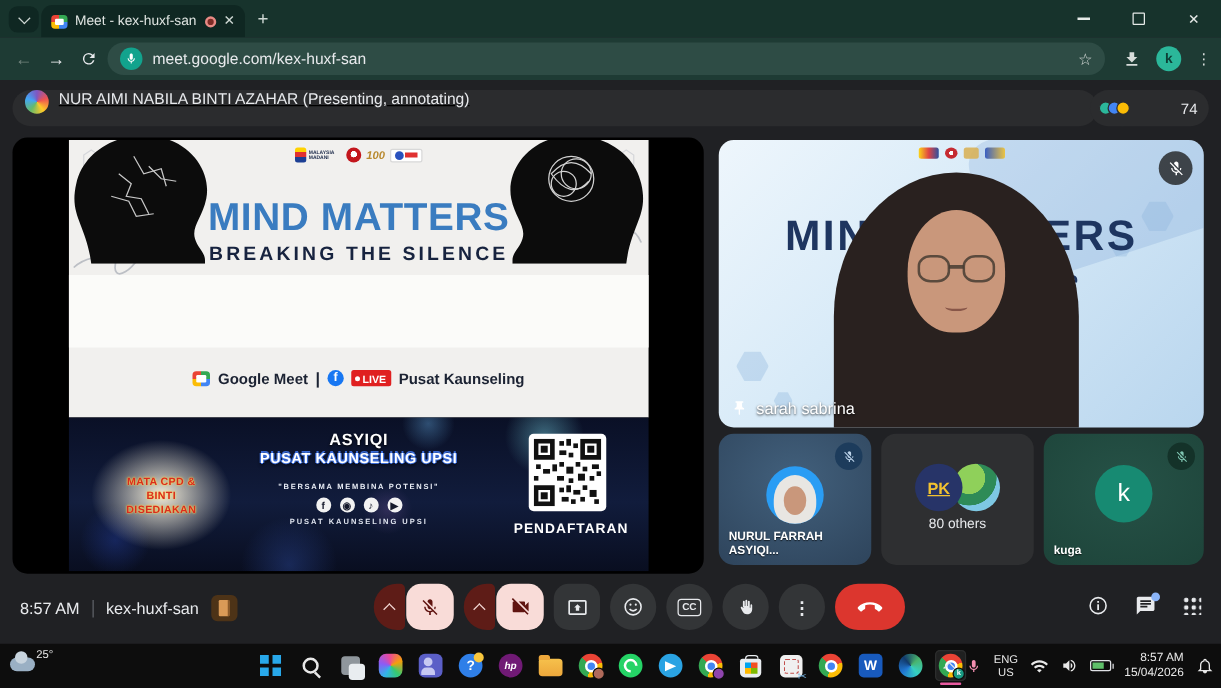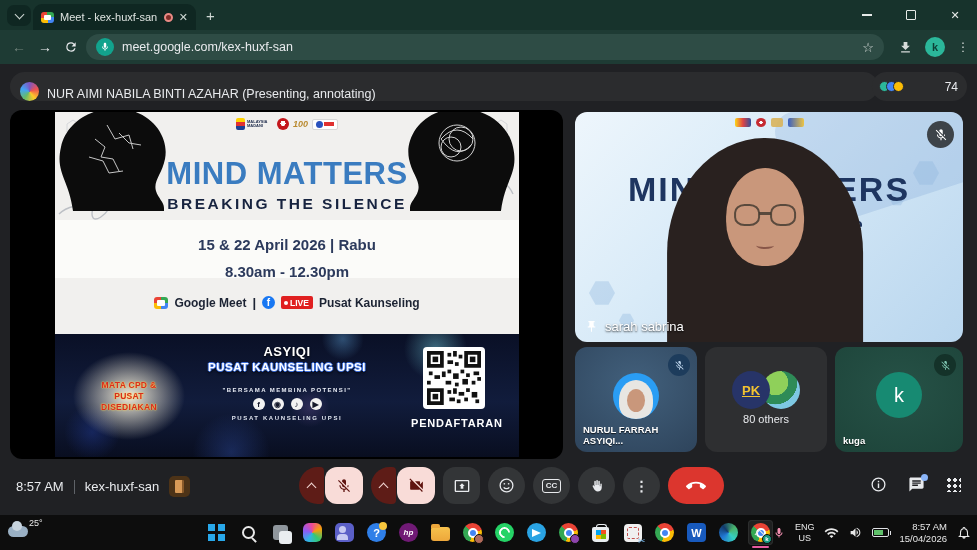--- a/index.html
+++ b/index.html
@@ -31,21 +31,21 @@
   .fwd{color:#e8eaed;}
   .reload{width:26px;display:flex;justify-content:center;}
   .urlbar{position:absolute; left:86px; top:34px; width:798px; height:26px; border-radius:13px; background:#2e4c45; display:flex; align-items:center; padding:0 10px; gap:8px;}
   .micbadge{width:18px;height:18px;border-radius:50%;background:#12a38d;display:flex;align-items:center;justify-content:center;flex:none;}
   .url-text{font-size:12.5px;color:#e8eaed;flex:1;}
   .star{color:#d7dcda;font-size:13px;}
   .tb-right{position:absolute; right:8px; top:34px; height:26px; display:flex; align-items:center; gap:12px;}
   .avatar-k{width:20px;height:20px;border-radius:50%;background:#2bb79a;color:#0d3f36;font-weight:bold;font-size:11px;display:flex;align-items:center;justify-content:center;}
   .kebab{color:#d7dcda;font-size:12px;letter-spacing:0;}
   
-  .banner{position:absolute; left:10px; top:72px; width:868px; height:29px; background:#2b2c2e; border-radius:15px; display:flex; align-items:flex-end; padding:0 10px; gap:8px;}
+  .banner{position:absolute; left:10px; top:72px; width:868px; height:29px; background:#2b2c2e; border-radius:15px; display:flex; align-items:flex-start; padding:0 10px; gap:8px;text-decoration:underline;}
   .banner-av{width:19px;height:19px;border-radius:50%;background:conic-gradient(#7e57c2,#ef5350,#ffca28,#66bb6a,#42a5f5,#7e57c2);flex:none;}
   .banner-text{font-size:12.5px;color:#e8eaed;font-weight:500;}
   .banner-btn{position:absolute; right:64px; top:72px; width:30px; height:29px; border-radius:50%; background:#2b2c2e; display:flex; align-items:center; justify-content:center;}
   .ppl-chip{position:absolute; right:10px; top:72px; height:29px; border-radius:15px; background:#2b2c2e; display:flex; align-items:center; padding:0 9px 0 7px; gap:5px;}
   .mini-av{width:11px;height:11px;border-radius:50%;border:1px solid #2b2c2e;}
   .ppl-count{font-size:12px;color:#e8eaed;margin-left:36px;}
   
   .stage{position:absolute; left:10px; top:110px; width:553px; height:349px; background:#000; border-radius:12px; overflow:hidden;}
   .poster{position:absolute; left:45px; top:2px; width:464px; height:345px; overflow:hidden;}
   .p-light{position:absolute; inset:0 0 123px 0; background:#f1f0ee;}
@@ -306,22 +306,20 @@
             <div class="lg-pk">
                 <i></i>
                 <b></b>
               </div>
           </div>
         </div>
 
         <div class="p-title">MIND MATTERS</div>
         <div class="p-sub">BREAKING THE SILENCE</div>
         <div class="p-band"></div>
-        <div class="p-date">15 &amp; 22 April 2026 | Rabu</div>
-        <div class="p-time">8.30am - 12.30pm</div>
 
         <div class="p-plat">
           <div class="gmeet-logo"></div>
           <div class="plat-txt">Google Meet</div>
           <div class="plat-div">|</div>
           <div class="fb-badge">f</div>
           <div class="live-badge">LIVE</div>
           <div class="plat-txt">Pusat Kaunseling</div>
         </div>
 
@@ -341,21 +339,21 @@
               <circle cx="58" cy="40" r="12"></circle>
               <circle cx="68" cy="48" r="10"></circle>
               <path d="M46 40 q16 -18 32 0 q-16 22 -30 6"></path>
           </g>
         </svg>
       </div>
 
       <div class="p-dark">
         <div class="cpd">
           <div>MATA CPD &amp;</div>
-          <div>PUSAT</div>
+          <div>BINTI</div>
           <div>DISEDIAKAN</div>
         </div>
         <div class="anj-wrap">
           <div class="anjuran">ASYIQI</div>
           <div class="organizer">PUSAT KAUNSELING UPSI</div>
           <div class="slogan">"BERSAMA MEMBINA POTENSI"</div>
           <div class="socials">
             <div class="soc">f</div>
             <div class="soc">◉</div>
             <div class="soc">♪</div>

